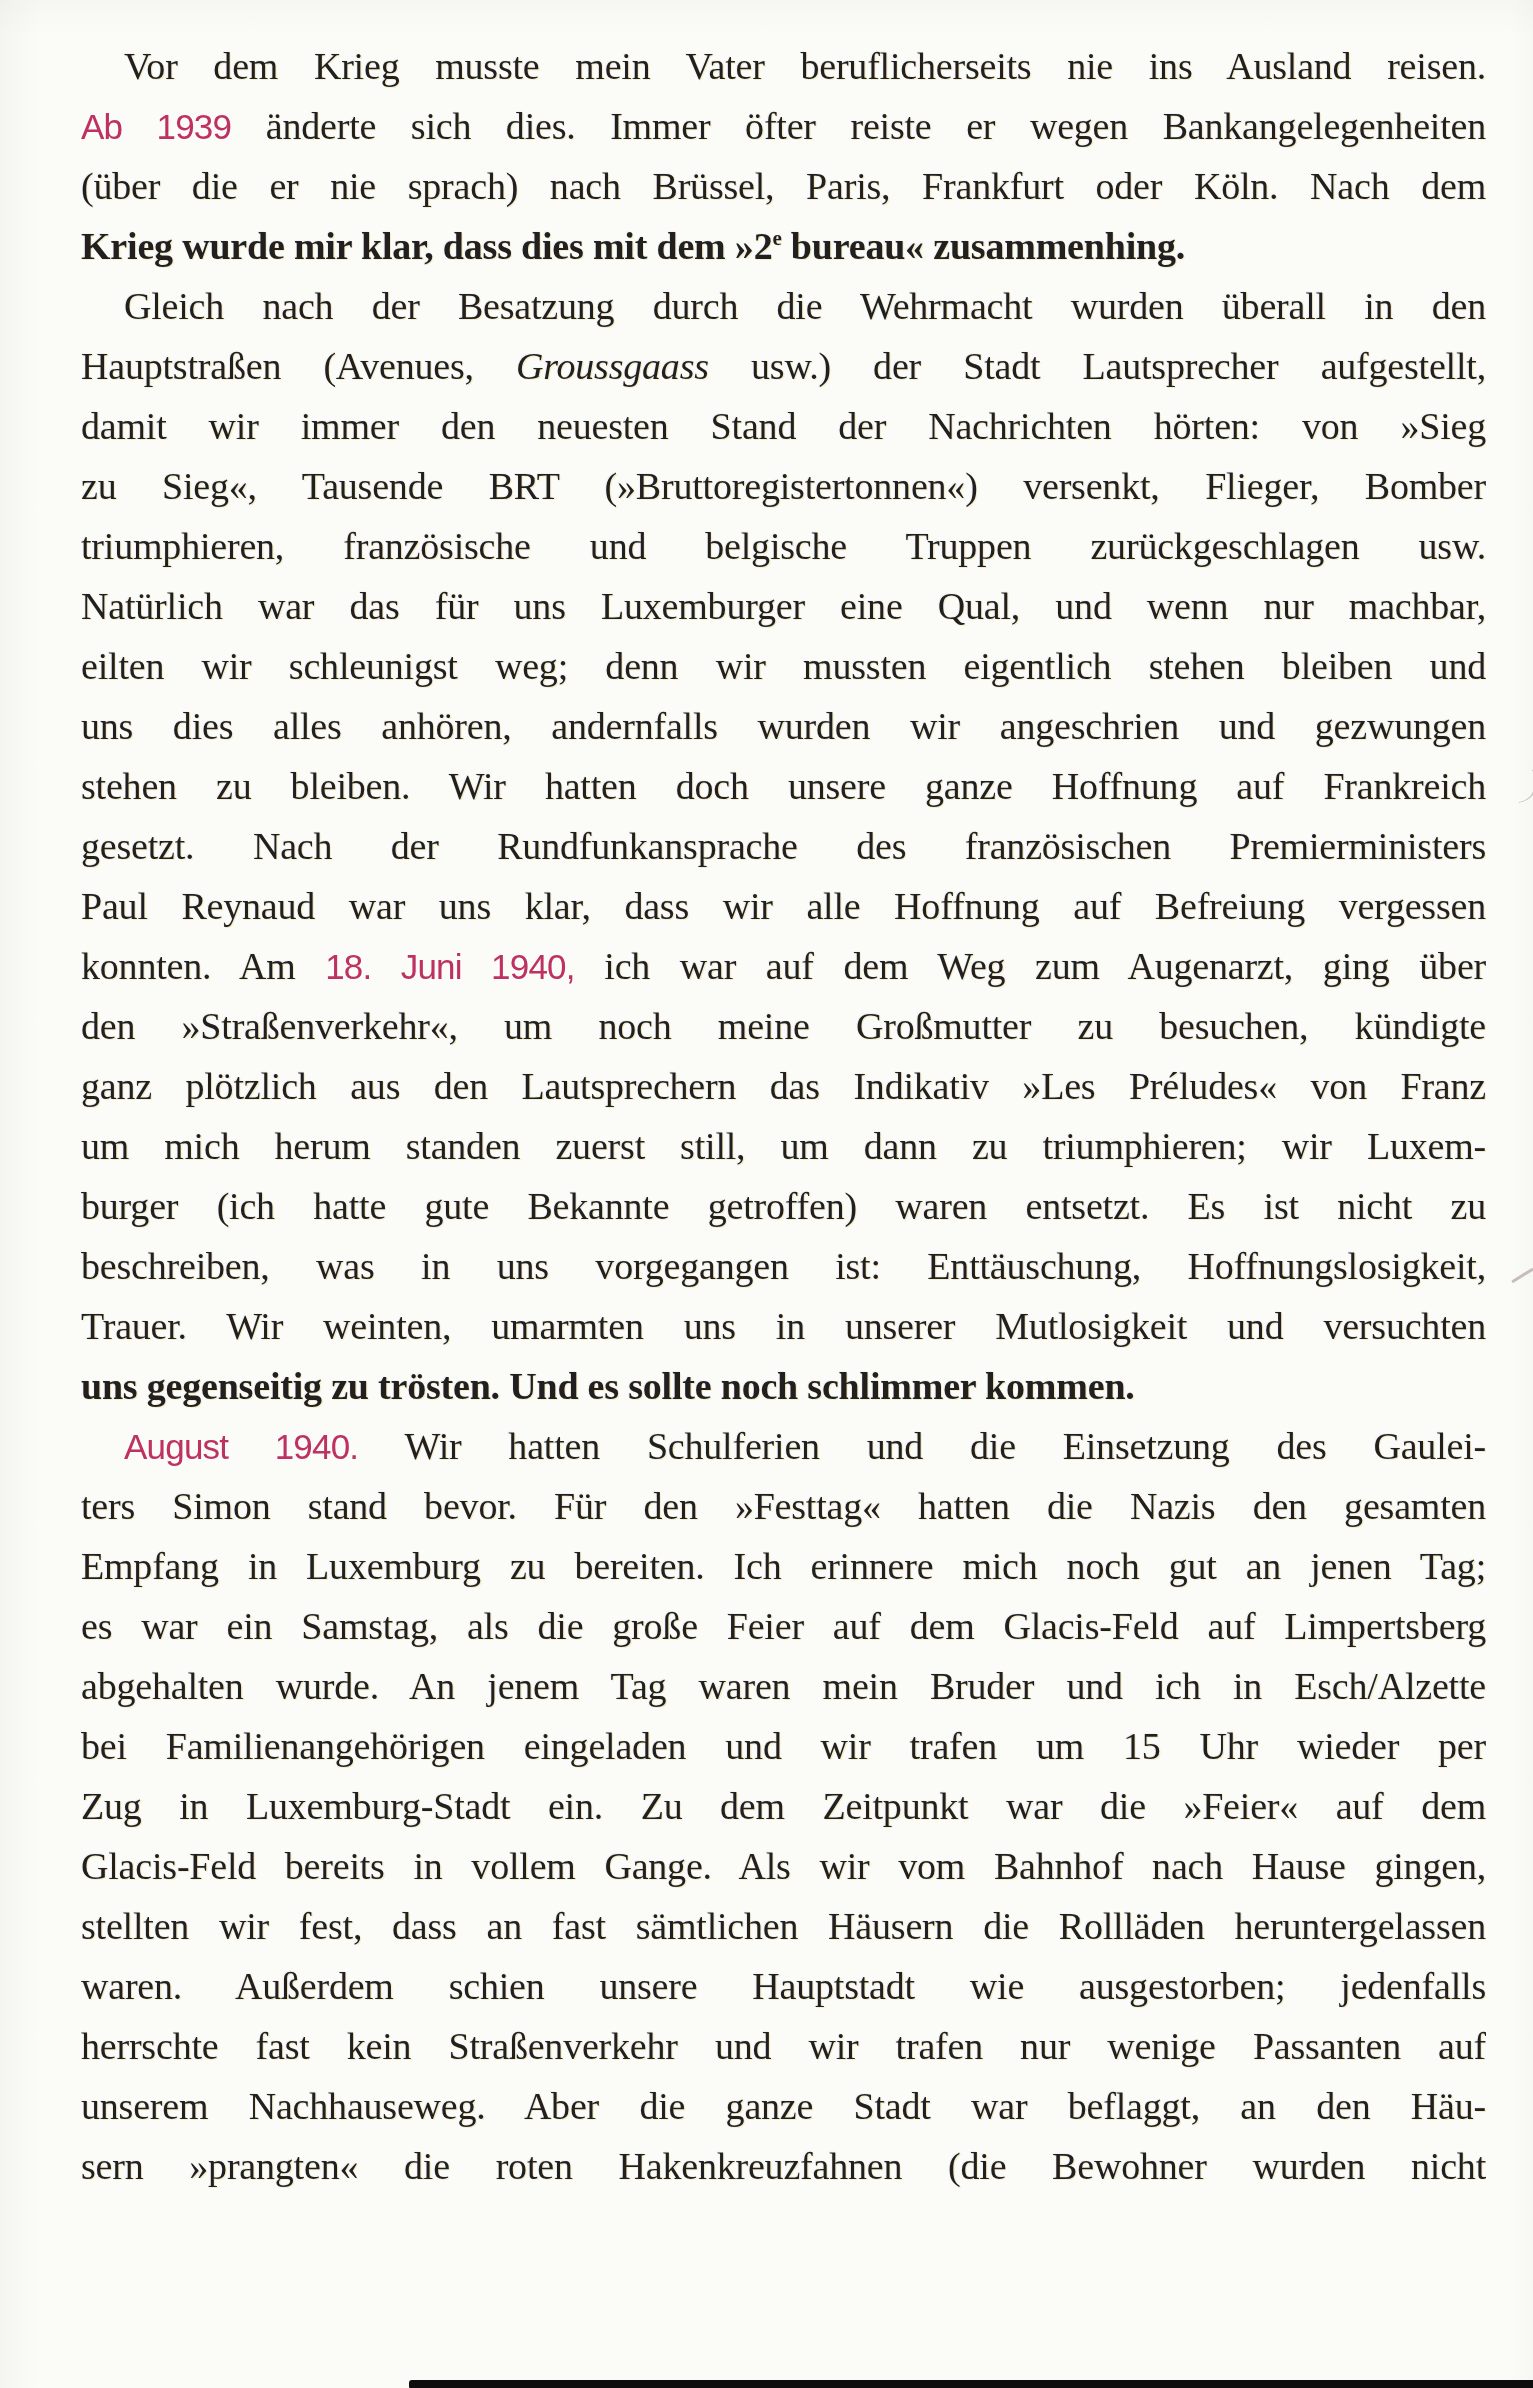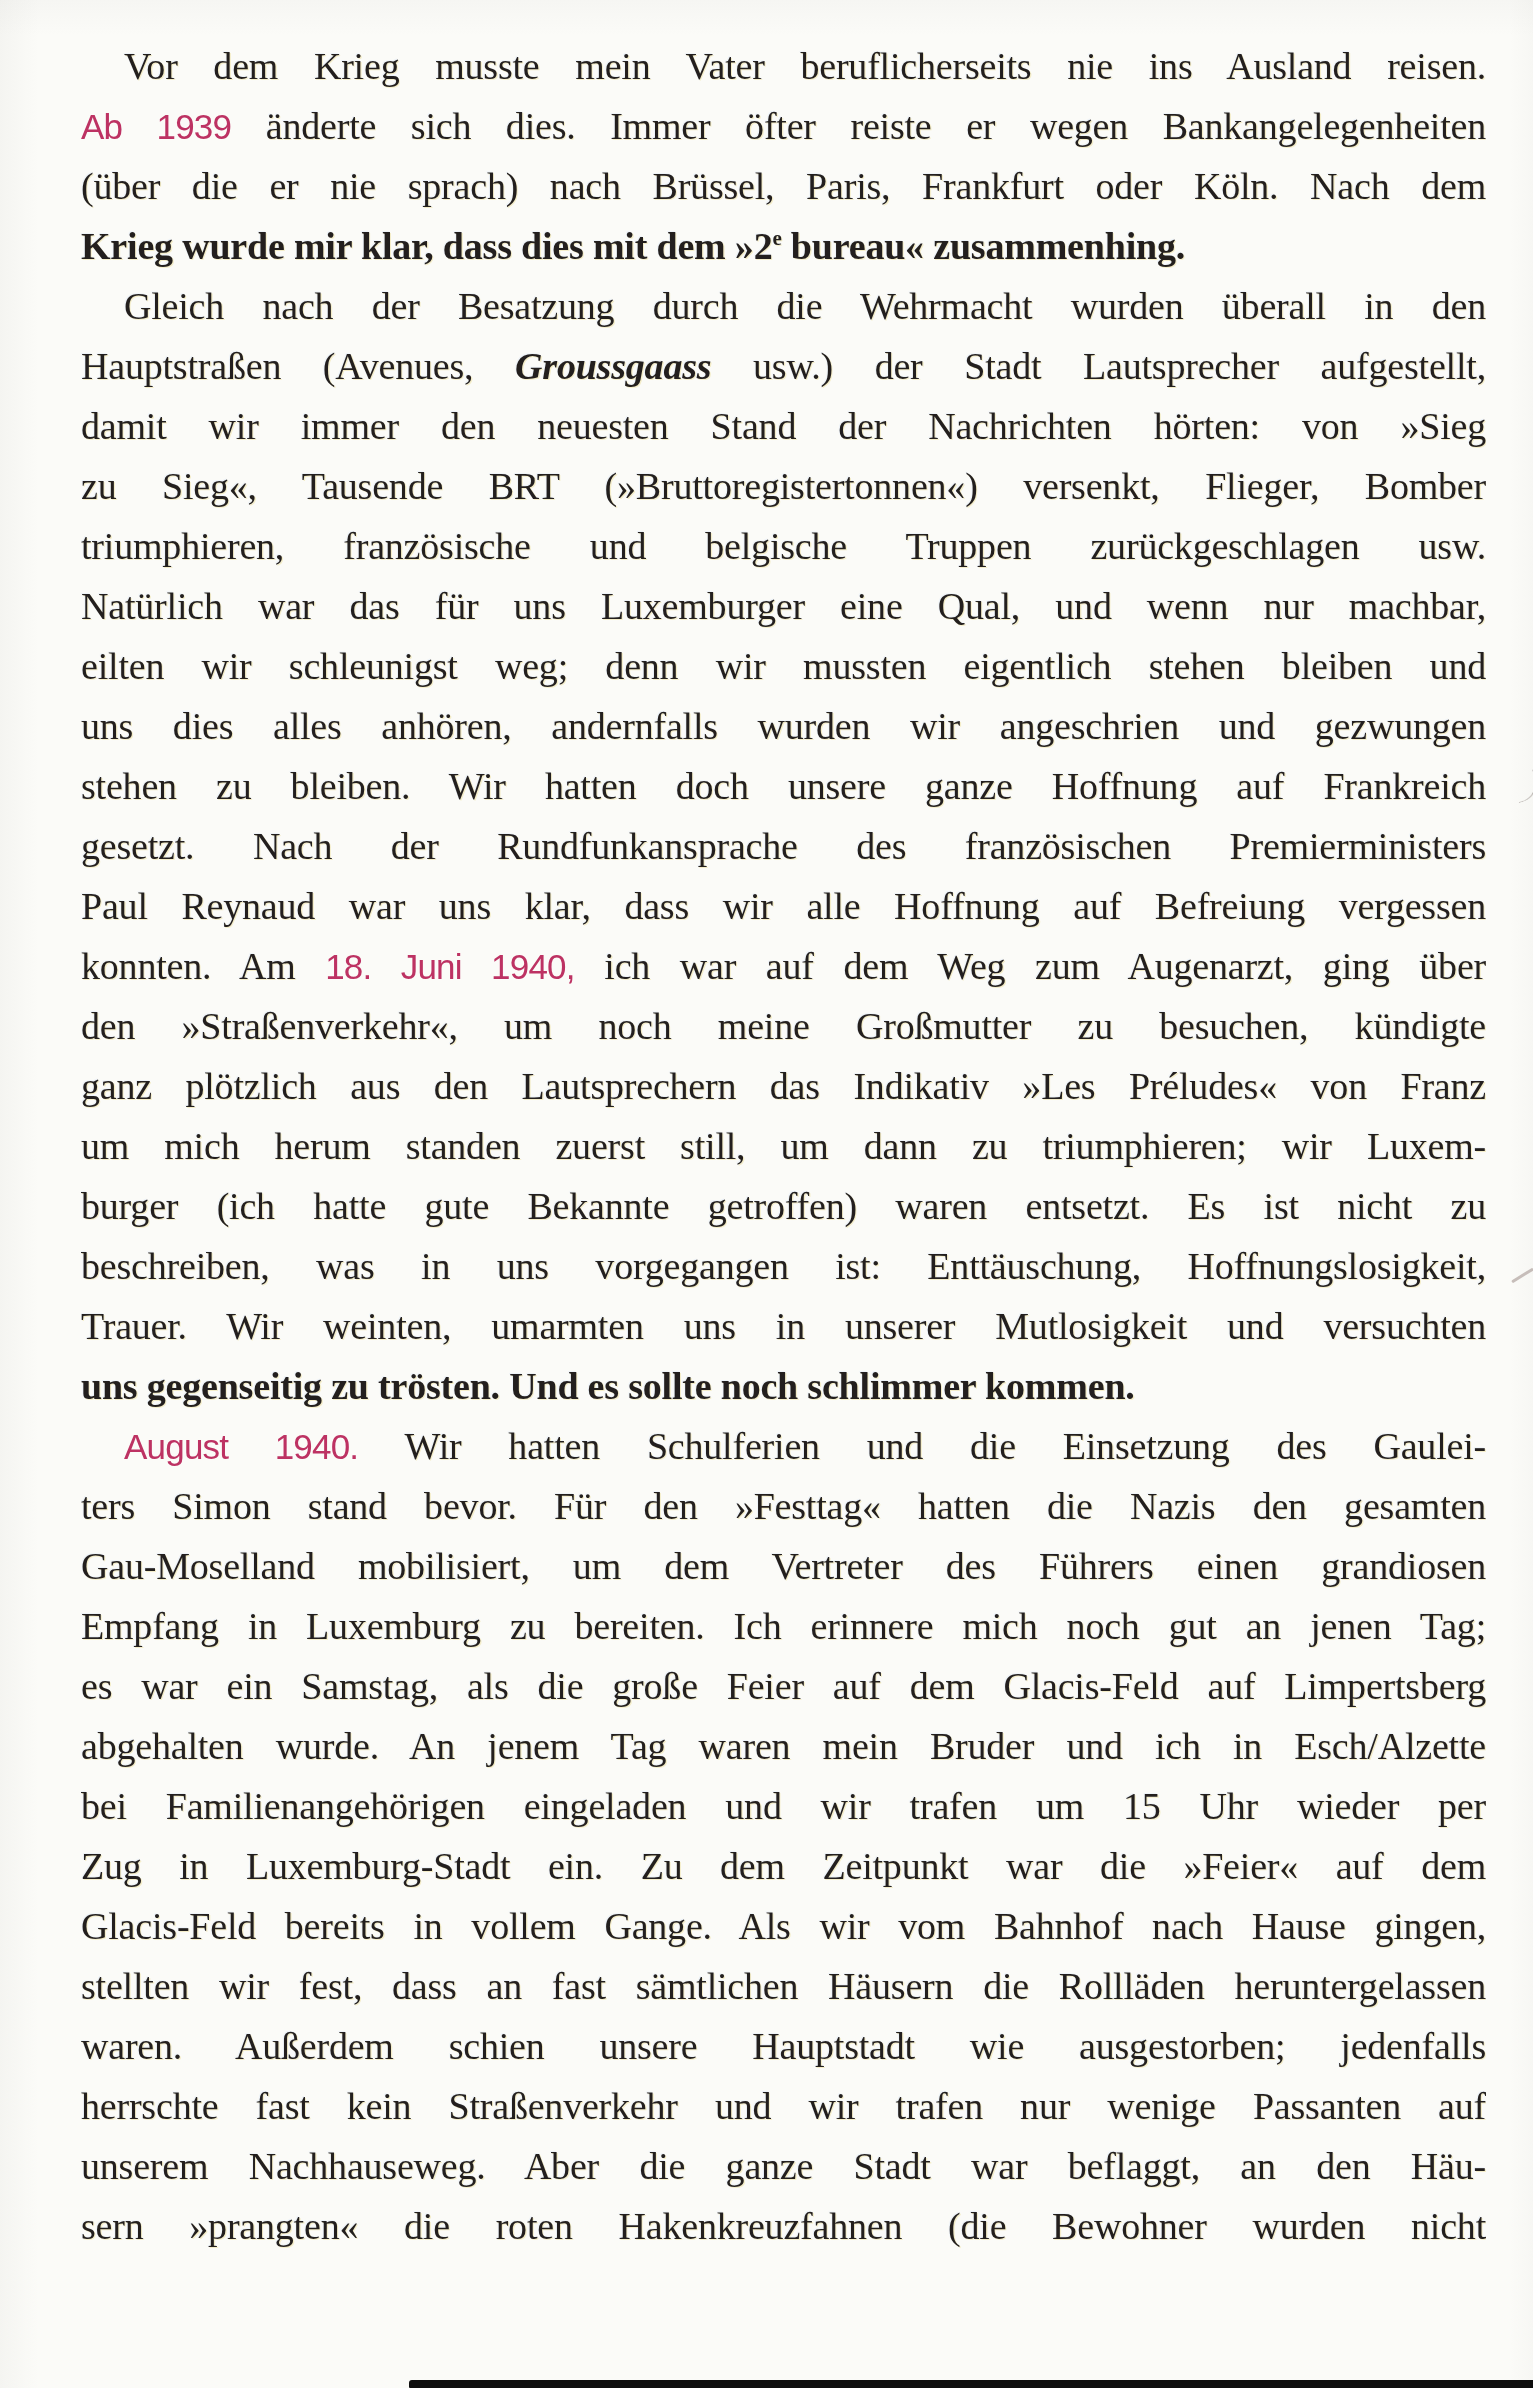--- a/index.html
+++ b/index.html
@@ -35,21 +35,21 @@
   .line.noj{text-align:left;text-align-last:left;font-weight:bold;}
   .line.indent{text-indent:43px;}
   .accent{
     font-family:"Liberation Sans","DejaVu Sans",sans-serif;
     font-weight:400;
     font-size:35px;
     letter-spacing:-0.8px;
     color:var(--accent,#bd3263);
     text-shadow:none;
   }
-  .ital{font-style:italic;font-weight:bold;}
+  .ital{font-style:italic;}
   .sup{vertical-align:super;font-size:21px;line-height:0;}
   .scan-edge-bar{
     position:absolute;bottom:0;left:409px;right:0;height:7.6px;
     background:#0e0e0e;border-radius:2.9px 0 0 1px;
   }
   .scan-mark-1{
     position:absolute;right:-5.7px;top:772px;width:23px;height:27px;
     border-right:2.9px solid #a9a4a0;border-bottom:1.9px solid #c2bdb9;
     border-radius:0 0 21px 0;transform:rotate(-18deg);opacity:.8;
   }
@@ -81,21 +81,20 @@
       <div class="line"><span>konnten. Am </span><span class="accent">18. Juni 1940,</span><span> ich war auf dem Weg zum Augenarzt, ging über</span></div>
       <div class="line"><span>den »Straßenverkehr«, um noch meine Großmutter zu besuchen, kündigte</span></div>
       <div class="line"><span>ganz plötzlich aus den Lautsprechern das Indikativ »Les Préludes« von Franz</span></div>
       <div class="line"><span>um mich herum standen zuerst still, um dann zu triumphieren; wir Luxem-</span></div>
       <div class="line"><span>burger (ich hatte gute Bekannte getroffen) waren entsetzt. Es ist nicht zu</span></div>
       <div class="line"><span>beschreiben, was in uns vorgegangen ist: Enttäuschung, Hoffnungslosigkeit,</span></div>
       <div class="line"><span>Trauer. Wir weinten, umarmten uns in unserer Mutlosigkeit und versuchten</span></div>
       <div class="line noj"><span>uns gegenseitig zu trösten. Und es sollte noch schlimmer kommen.</span></div>
       <div class="line indent"><span class="accent">August 1940.</span><span> Wir hatten Schulferien und die Einsetzung des Gaulei-</span></div>
       <div class="line"><span>ters Simon stand bevor. Für den »Festtag« hatten die Nazis den gesamten</span></div>
-      <div class="line"><span>Gau-Moselland mobilisiert, um dem Vertreter des Führers einen grandiosen</span></div>
       <div class="line"><span>Empfang in Luxemburg zu bereiten. Ich erinnere mich noch gut an jenen Tag;</span></div>
       <div class="line"><span>es war ein Samstag, als die große Feier auf dem Glacis-Feld auf Limpertsberg</span></div>
       <div class="line"><span>abgehalten wurde. An jenem Tag waren mein Bruder und ich in Esch/Alzette</span></div>
       <div class="line"><span>bei Familienangehörigen eingeladen und wir trafen um 15 Uhr wieder per</span></div>
       <div class="line"><span>Zug in Luxemburg-Stadt ein. Zu dem Zeitpunkt war die »Feier« auf dem</span></div>
       <div class="line"><span>Glacis-Feld bereits in vollem Gange. Als wir vom Bahnhof nach Hause gingen,</span></div>
       <div class="line"><span>stellten wir fest, dass an fast sämtlichen Häusern die Rollläden heruntergelassen</span></div>
       <div class="line"><span>waren. Außerdem schien unsere Hauptstadt wie ausgestorben; jedenfalls</span></div>
       <div class="line"><span>herrschte fast kein Straßenverkehr und wir trafen nur wenige Passanten auf</span></div>
       <div class="line"><span>unserem Nachhauseweg. Aber die ganze Stadt war beflaggt, an den Häu-</span></div>

